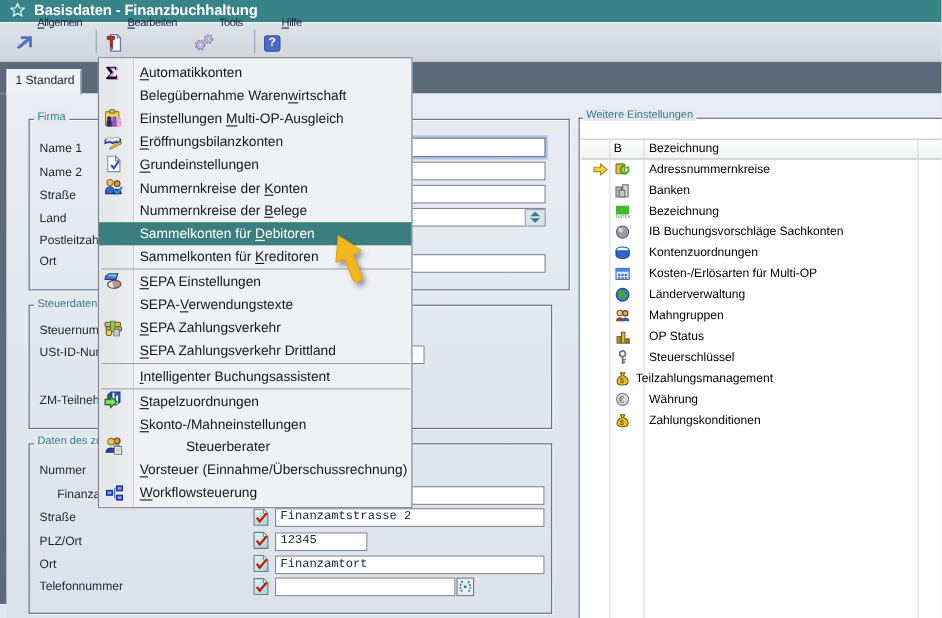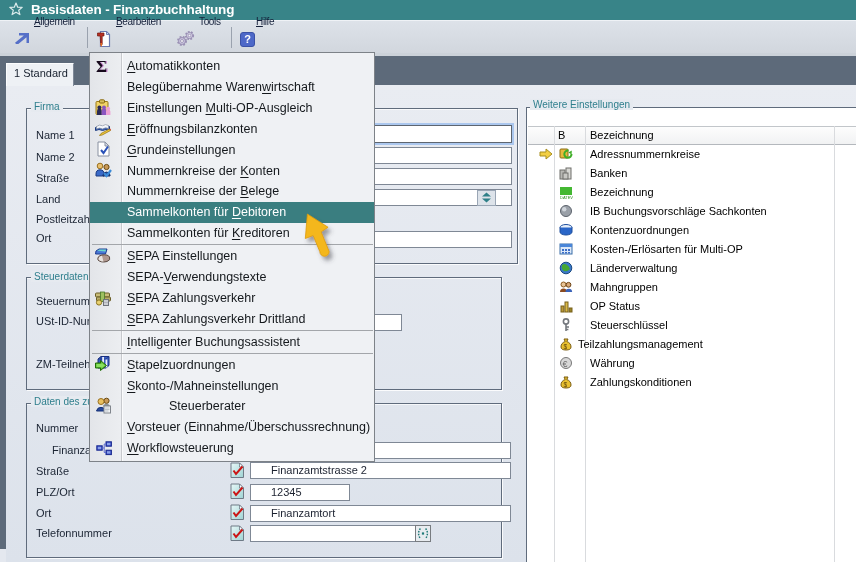--- a/index.html
+++ b/index.html
@@ -13,21 +13,21 @@
   .tbsep{top:27px;width:1px;height:21px;background:#9aa2ae;}
   #darkband{left:0;top:56px;width:856px;height:29px;background:#5d6a7a;}
   #leftstripe{left:0;top:85px;width:6px;height:464px;background:#5d6a7a;}
   #formbg{left:6px;top:85px;width:850px;height:477px;background:linear-gradient(#e9ecf2,#dce2eb);}
   #tab{left:6px;top:63px;width:66px;height:22px;background:#eef1f5;border-top:1px solid #fbfcfd;border-left:1px solid #fbfcfd;border-right:1px solid #7e8897;}
   #tabtxt{left:14px;top:67px;font-size:11px;color:#17202e;}
   
   .grp{border:1px solid #5f6b7c;box-shadow:1px 1px 0 rgba(255,255,255,.85), inset 0 1px 0 rgba(255,255,255,.7);}
   .glbl{font-size:10px;color:#2f7f8d;background:#e6eaf0;padding:0 3px;}
   .lbl{font-size:11px;color:#1b2433;}
-  .fld{background:#fff;border:1px solid #7f8895;height:15px;font-size:11px;color:#1c2230;line-height:15px;padding-left:20px;}
+  .fld{background:#fff;border:1px solid #7f8895;height:15px;font-size:11px;color:#1c2230;line-height:15px;padding-left:4px;font-family:Liberation Mono, monospace;}
   
   .row{font-size:11px;color:#000;}
   
   .mi{left:127px;height:21px;line-height:21px;font-size:12.5px;color:#14181c;white-space:nowrap;}
   .mi u{text-underline-offset:2px;}
 </style>
 </head>
 <body>
 
 <div class="abs" id="titlebar"></div>

